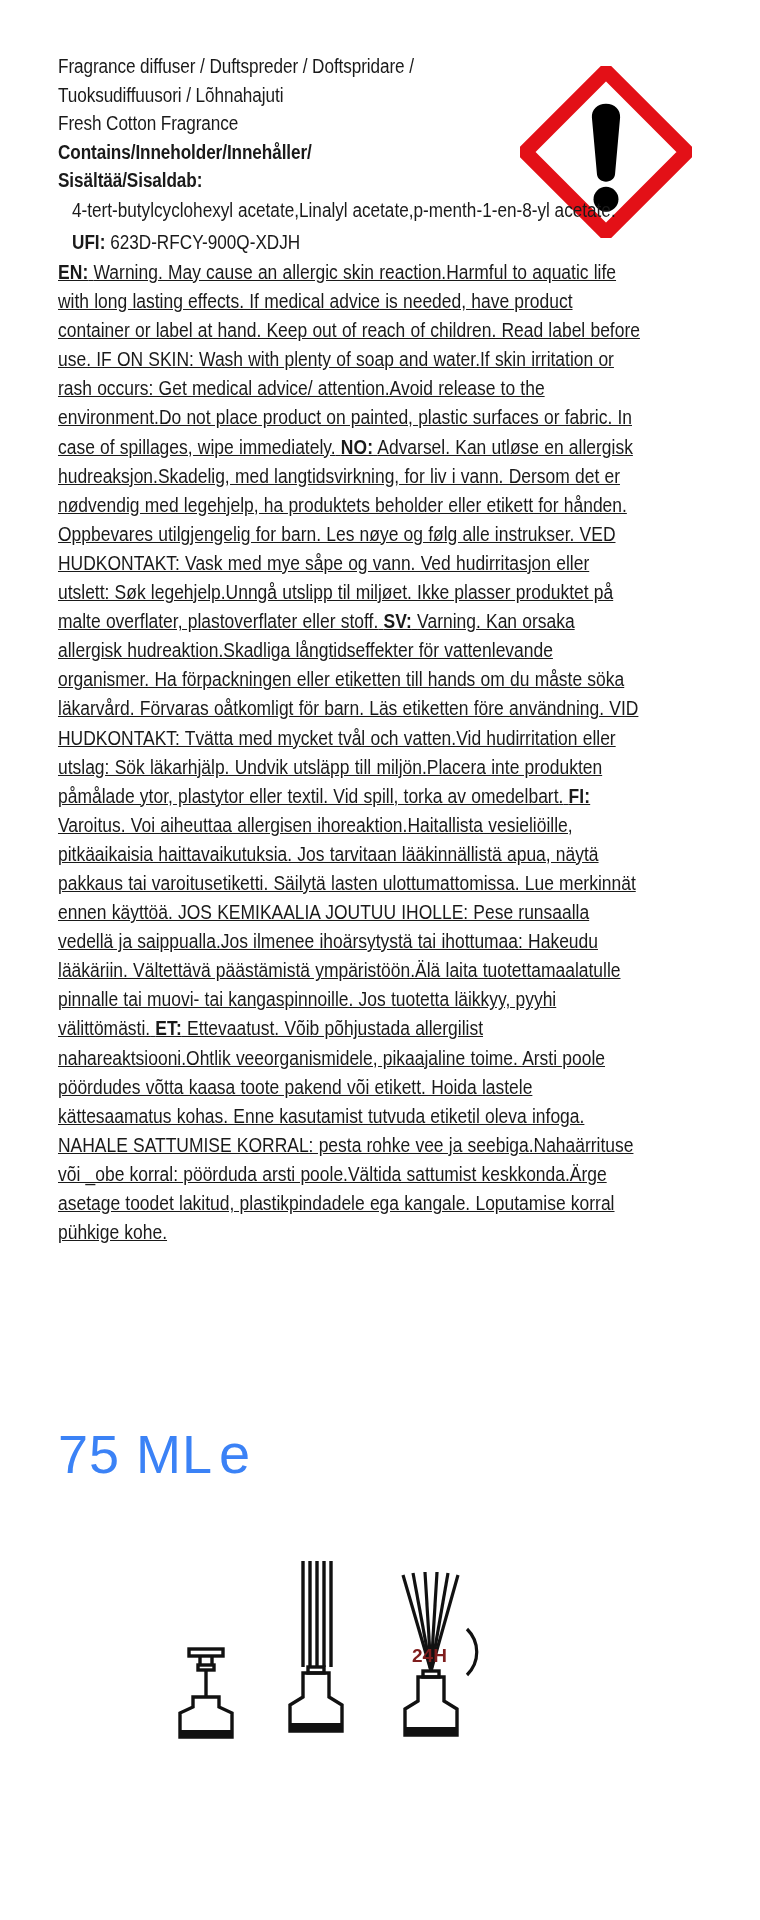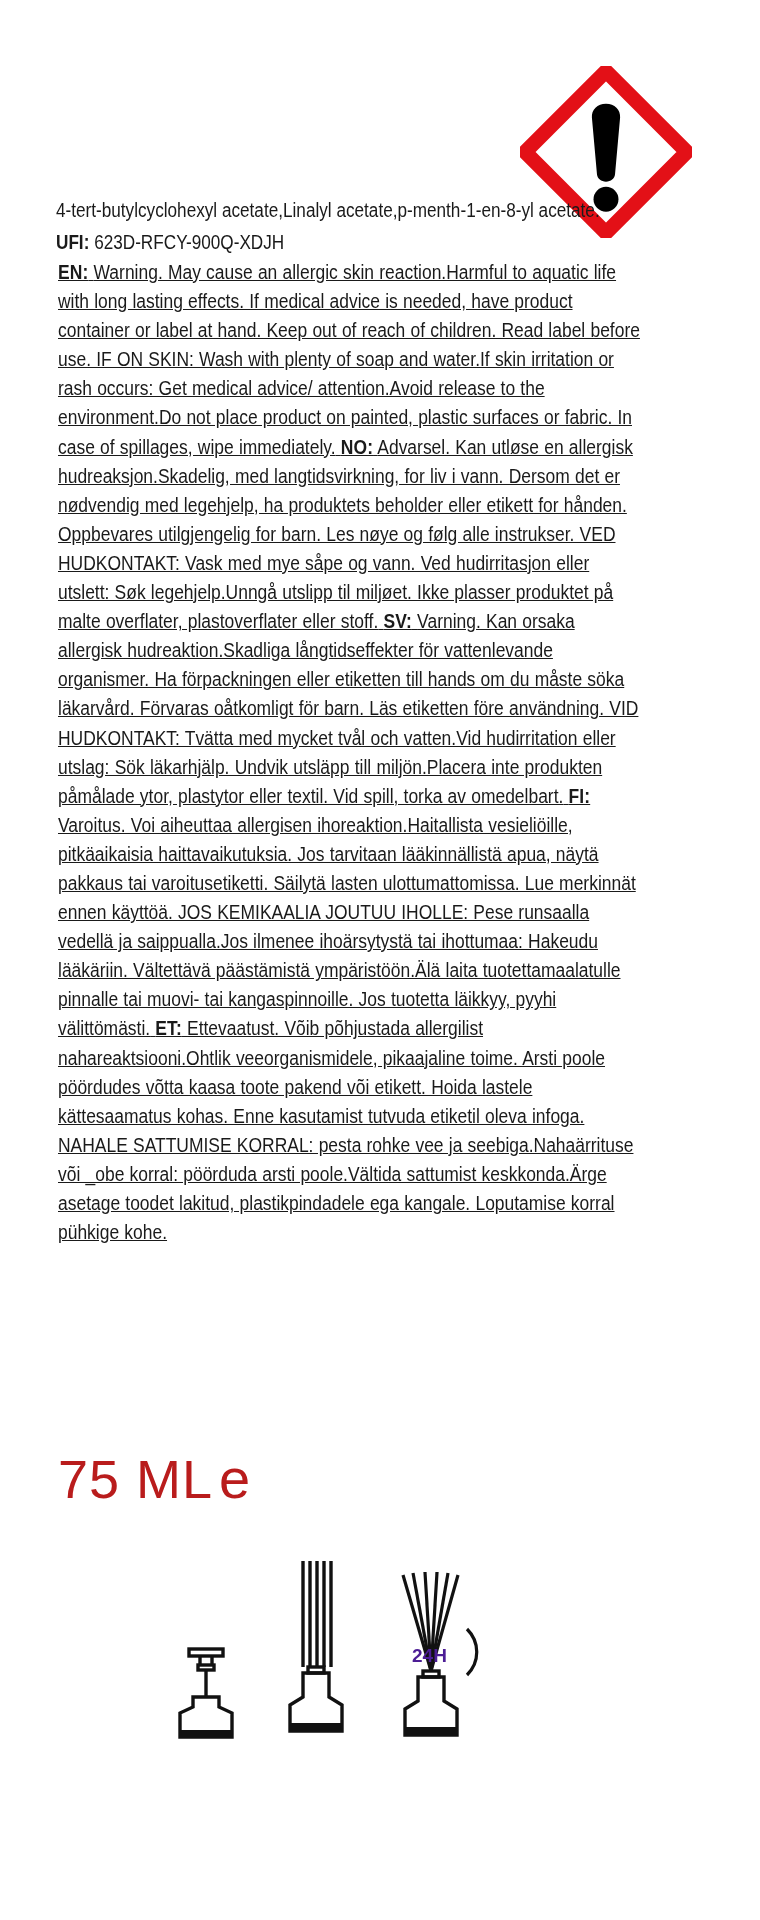--- a/index.html
+++ b/index.html
@@ -56,21 +56,21 @@
     left: 462px;
     top: 14px;
     width: 172px;
     height: 172px;
   }
   .ghs-pictogram svg { display: block; width: 100%; height: 100%; }
 
   
   .ing-zone {
     position: absolute;
-    left: 56px;
+    left: 72px;
     top: 196px;
     width: 650px;
   }
   .ing-line {
     font-size: 19.5px;
     line-height: 29px;
     transform: scaleX(0.88);
     transform-origin: left center;
     white-space: nowrap;
   }
@@ -110,23 +110,22 @@
     position: absolute;
     left: 58px;
     top: 1425px;
   }
   .volume-text {
     font-family: "Liberation Sans", sans-serif;
     font-size: 54px;
     font-weight: 400;
     letter-spacing: 1px;
     line-height: 58px;
-    color: #b91c1c;
-    white-space: nowrap;
-    margin-top: 25px;
+    color: #3b82f6;
+    white-space: nowrap;
   }
   .volume-text .emark {
     font-size: 56px;
     font-weight: 300;
     margin-left: 6px;
   }
 
   
   .usage-zone {
     position: absolute;
@@ -144,31 +143,38 @@
   .step-2 { left: 120px; top: 10px; }
   .step-3 { left: 235px; top: 22px; }
 
   .h24-label {
     position: absolute;
     left: 262px;
     top: 100px;
     font-family: "Liberation Sans", sans-serif;
     font-size: 19px;
     font-weight: 700;
-    color: #4c1d95;
+    color: #7f1d1d;
     letter-spacing: 0px;
   }
 </style>
 </head>
 <body>
 
 <div class="label-root">
 
   <div class="header-zone">
 
+    <div class="product-names">
+      <div class="pname-line">Fragrance diffuser / Duftspreder / Doftspridare /</div>
+      <div class="pname-line">Tuoksudiffuusori / Lõhnahajuti</div>
+      <div class="pname-line">Fresh Cotton Fragrance</div>
+      <div class="pname-line bold">Contains/Inneholder/Innehåller/</div>
+      <div class="pname-line bold">Sisältää/Sisaldab:</div>
+    </div>
 
     <div class="ghs-pictogram">
       <svg viewBox="0 0 200 200" xmlns="http://www.w3.org/2000/svg">
         <polygon points="100,6 194,100 100,194 6,100" fill="#ffffff" stroke="#E31017" stroke-width="17" stroke-linejoin="miter"></polygon>
         <path d="M100 44
                  C 110 44 117 51 116.4 60
                  L 110.5 126
                  C 110.1 131 105.6 134.5 100 134.5
                  C 94.4 134.5 89.9 131 89.5 126
                  L 83.6 60

